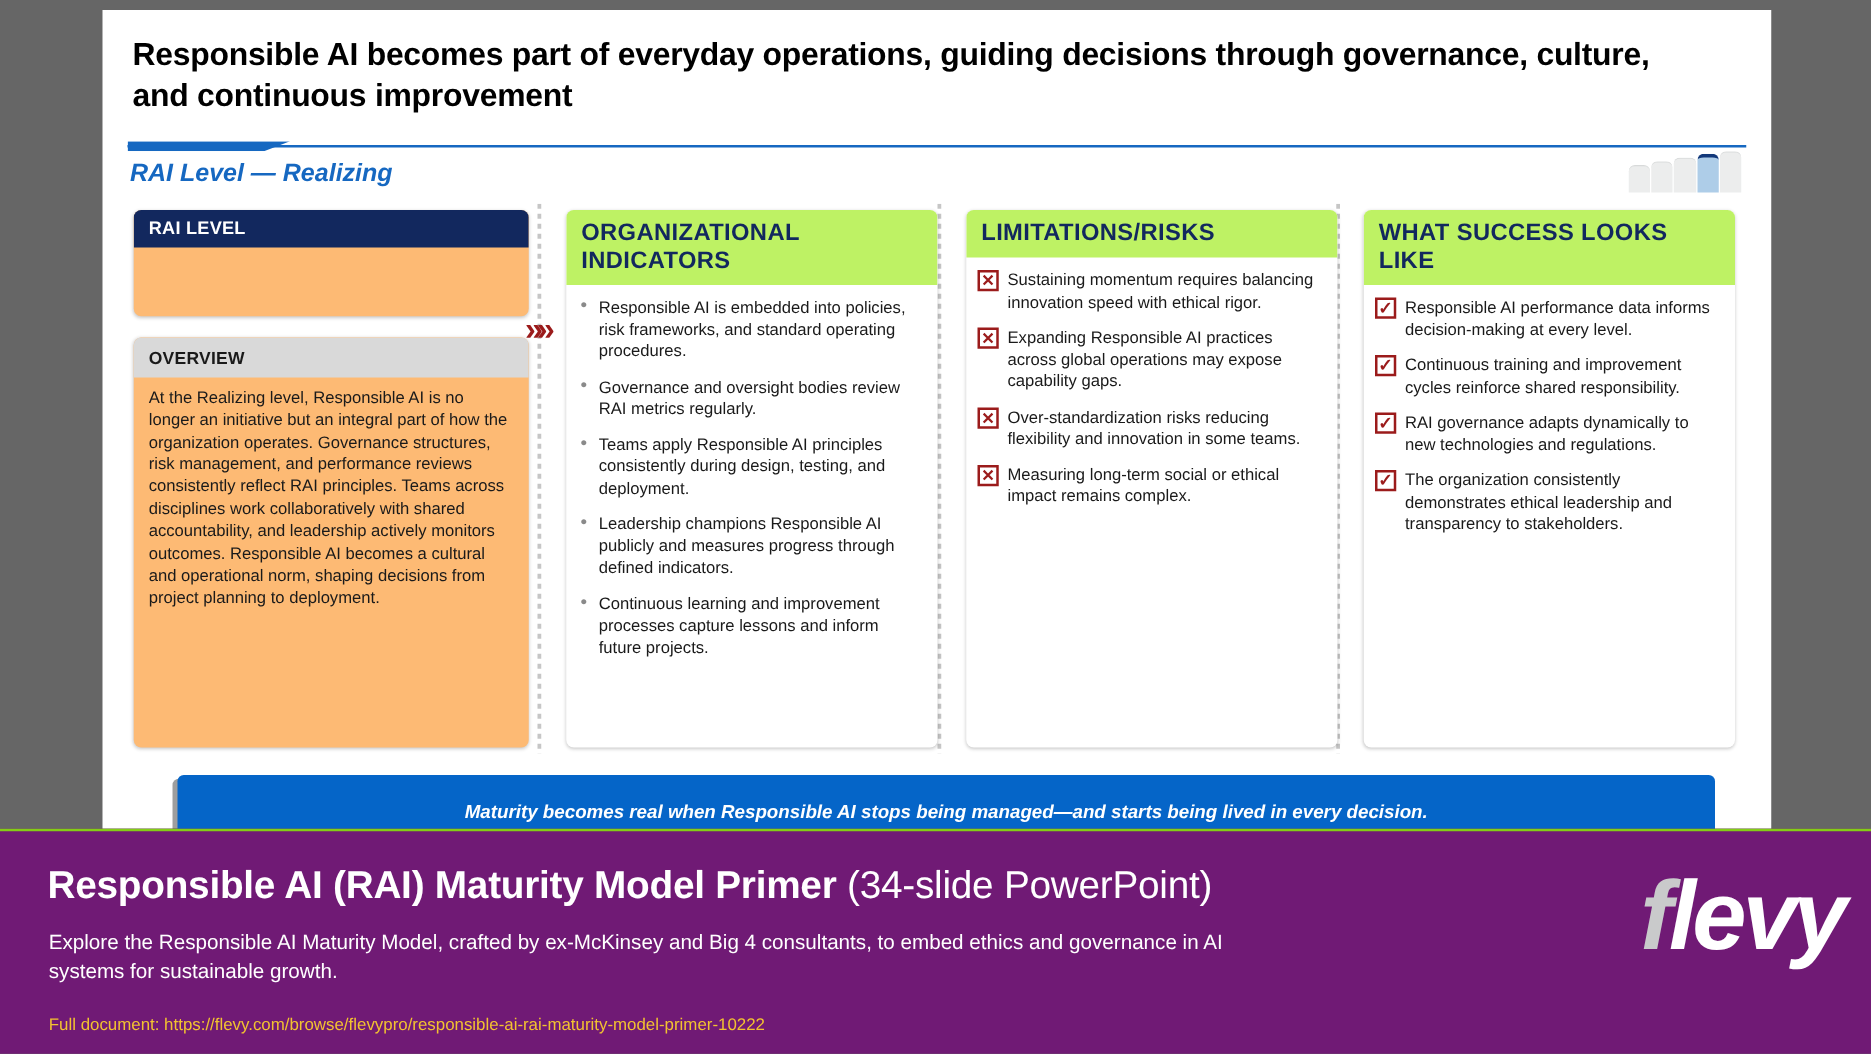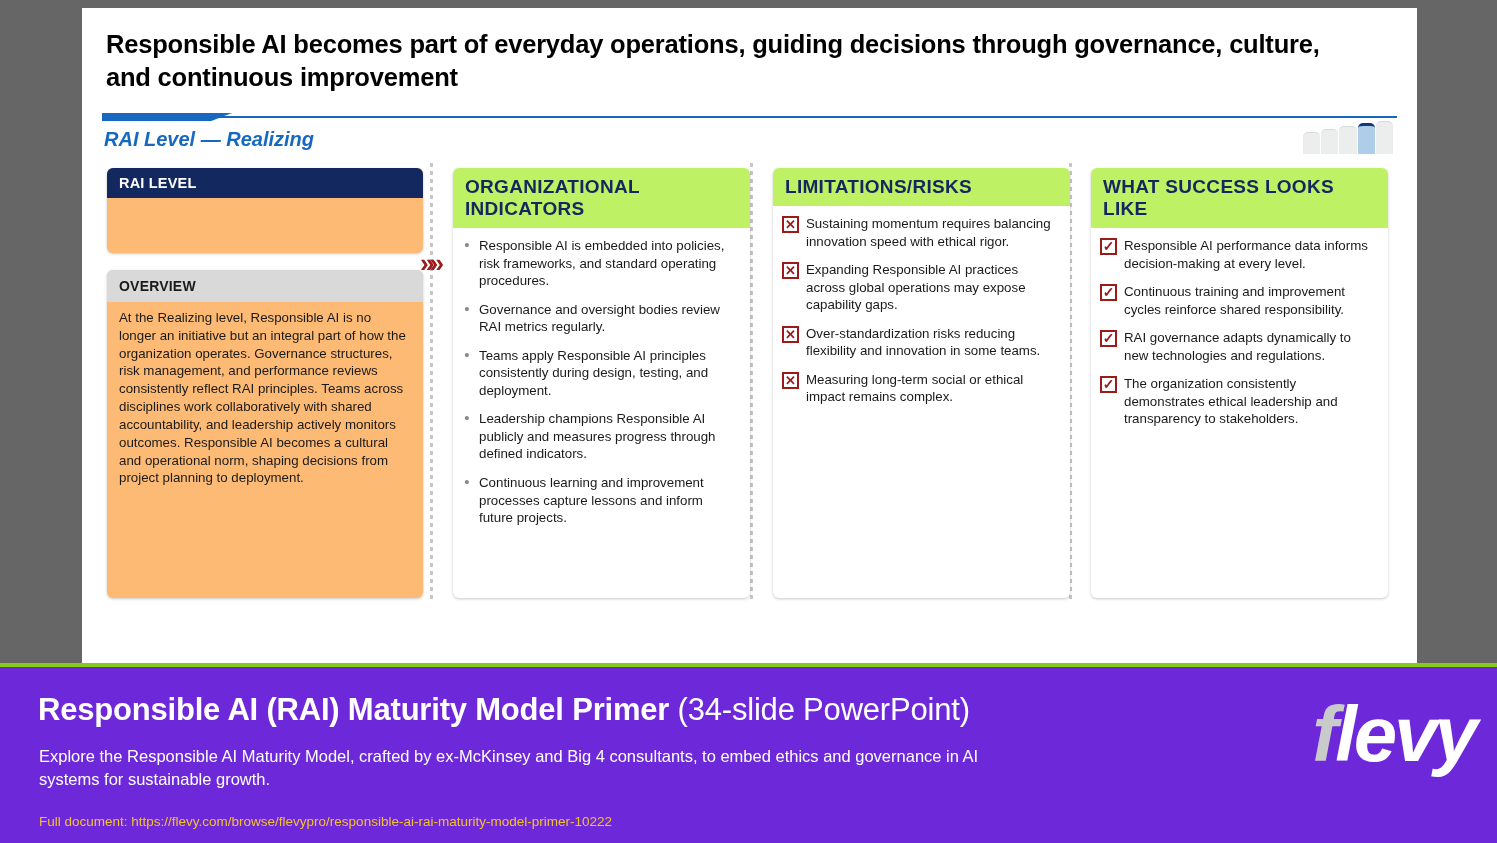--- a/index.html
+++ b/index.html
@@ -200,22 +200,22 @@
     padding: 0 24px;
     text-align: center;
     overflow: hidden;
   }
 
   
   .footer {
     position: absolute;
     left: 0; top: 663px;
     width: 1497px; height: 180px;
-    background: #6d28d9;
-    border-top: 4px solid #84cc16;
+    background: #701a75;
+    border-top: 2px solid #84cc16;
   }
   .f-title {
     position: absolute; left: 38px; top: 25px;
     font-size: 31px; color: #ffffff;
     letter-spacing: -0.2px;
   }
   .f-title b { font-weight: bold; }
   .f-title span.light { font-weight: normal; }
   .f-desc {
     position: absolute; left: 39px; top: 78px;
@@ -348,20 +348,21 @@
           <li>
             <span class="mark tick">✓</span>
             <span class="li-text">The organization consistently demonstrates ethical leadership and transparency to stakeholders.</span>
           </li>
         </ul>
       </div>
     </div>
 
   </div>
 
+  <div class="takeaway">Maturity becomes real when Responsible AI stops being managed—and starts being lived in every decision.</div>
 
 </div>
 
 <div class="footer">
   <div class="f-title">
     <b>Responsible AI (RAI) Maturity Model Primer</b><span class="light"> (34-slide PowerPoint)</span>
   </div>
   <div class="f-desc">Explore the Responsible AI Maturity Model, crafted by ex-McKinsey and Big 4 consultants, to embed ethics and governance in AI systems for sustainable growth.</div>
   <div class="f-link">Full document: https://flevy.com/browse/flevypro/responsible-ai-rai-maturity-model-primer-10222</div>
   <div class="logo"><span class="f-gray">f</span><span>levy</span></div>

